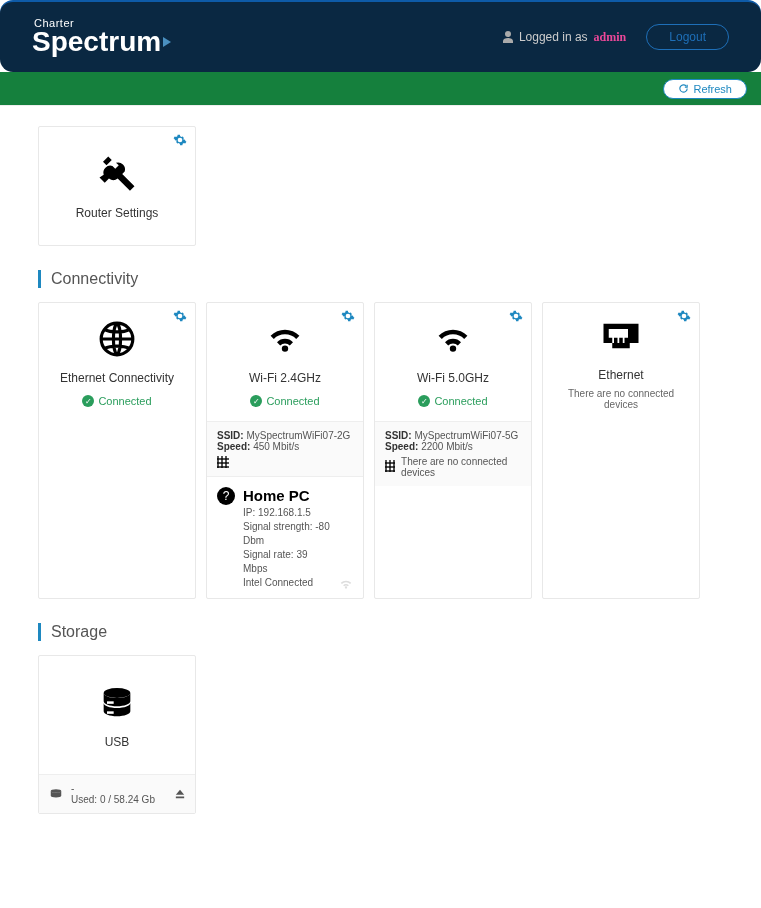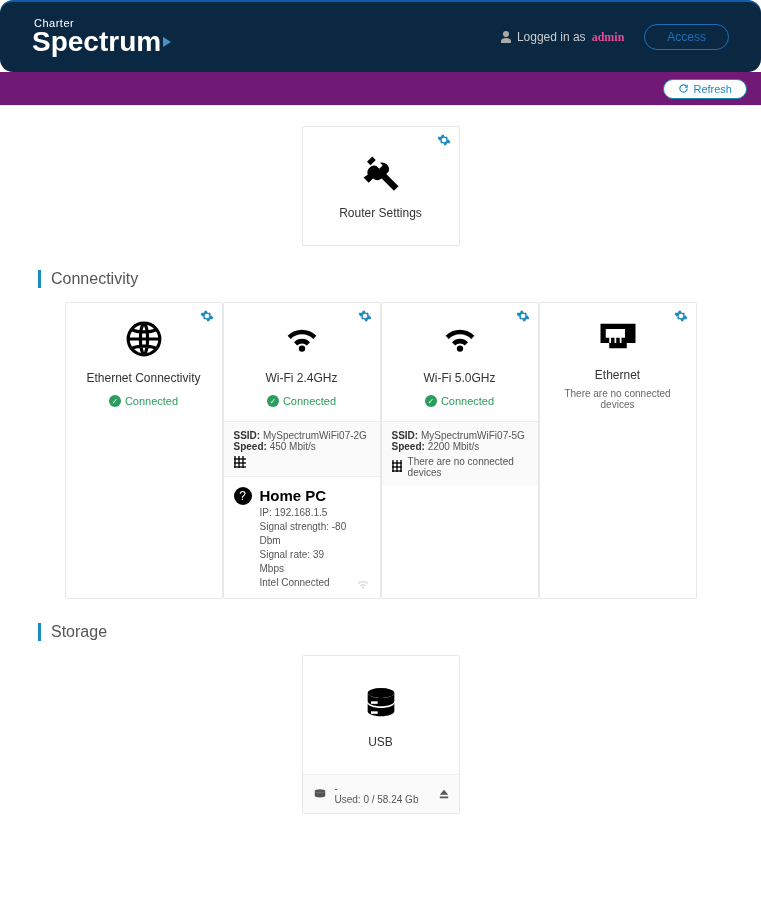--- a/index.html
+++ b/index.html
@@ -6,25 +6,25 @@
 body { font-family: Arial, Helvetica, sans-serif; background: #fff; color: #333; font-size: 13px; }
 .topbar { background: #0a2842; border-top: 2px solid #0e5ba8; height: 72px; display: flex; align-items: center; padding: 0 32px; justify-content: space-between; border-radius: 13px; }
 .logo { color: #fff; display: flex; flex-direction: column; line-height: 1; }
 .logo-top { font-size: 11px; font-weight: normal; letter-spacing: 0.5px; margin-bottom: -1px; margin-left: 2px; }
 .logo-main { font-size: 28px; font-weight: bold; letter-spacing: 0px; display: flex; align-items: center; }
 .logo-tri { display: inline-block; width: 0; height: 0; border-top: 5px solid transparent; border-bottom: 5px solid transparent; border-left: 8px solid #4a90c0; margin-left: 2px; }
 .user-area { display: flex; align-items: center; gap: 20px; }
 .user-text { color: #ccc; font-size: 12px; display: flex; align-items: center; gap: 6px; }
 .user-text b { color: #ec4899; font-family: Liberation Serif, serif; }
 .logout-btn { border: 1px solid #1e6fb8; color: #1e6fb8; background: transparent; border-radius: 14px; padding: 5px 22px; font-size: 12px; cursor: pointer; }
-.subbar { background: #701a75; border-bottom: 1px solid #eee; height: 34px; display: flex; align-items: center; justify-content: flex-end; padding: 0 14px; }
+.subbar { background: #15803d; border-bottom: 1px solid #eee; height: 34px; display: flex; align-items: center; justify-content: flex-end; padding: 0 14px; }
 .refresh-btn { border: 1px solid #1e88c0; color: #1e88c0; background: #fff; border-radius: 12px; padding: 3px 14px; font-size: 11px; cursor: pointer; display: flex; align-items: center; gap: 4px; }
 .content { padding: 20px 38px 40px 38px; }
 .section-title { font-size: 16px; color: #555; font-weight: normal; border-left: 3px solid #1e88c0; padding-left: 10px; margin: 24px 0 14px 0; }
-.card-row { display: flex; gap: 0; flex-wrap: wrap; justify-content: center; }
+.card-row { display: flex; gap: 10px; flex-wrap: wrap; }
 .card { border: 1px solid #e8e8e8; background: #fff; border-radius: 2px; width: 158px; position: relative; }
 .card-main { height: 118px; display: flex; flex-direction: column; align-items: center; justify-content: center; gap: 10px; padding: 8px; text-align: center; }
 .card-gear { position: absolute; top: 6px; right: 8px; color: #1e88c0; cursor: pointer; }
 .card-icon { font-size: 36px; color: #000; height: 44px; display: flex; align-items: center; justify-content: center; }
 .card-label { font-size: 12px; color: #333; }
 .card-sub { font-size: 11px; color: #666; margin-top: -4px; }
 .connected { color: #2a9d5c; font-size: 11px; display: flex; align-items: center; gap: 4px; justify-content: center; }
 .conn-check { width: 12px; height: 12px; border-radius: 50%; background: #2a9d5c; color: #fff; display: inline-flex; align-items: center; justify-content: center; font-size: 8px; }
 .card-detail { border-top: 1px solid #eee; padding: 8px 10px; font-size: 10px; color: #555; background: #fafafa; }
 .card-detail b { color: #333; }
@@ -50,21 +50,21 @@
     </span>
   </div>
   <div class="user-area">
     <span class="user-text">
       <svg width="10" height="12" viewBox="0 0 10 12">
           <path fill="#aaa" d="M5 6a3 3 0 1 0 0-6 3 3 0 0 0 0 6zm0 1c-2.7 0-5 1.3-5 3v2h10v-2c0-1.7-2.3-3-5-3z"></path>
         </svg>
       <span>Logged in as</span>
       <b>admin</b>
     </span>
-    <button class="logout-btn">Access</button>
+    <button class="logout-btn">Logout</button>
   </div>
 </div>
 
 <div class="subbar">
   <button class="refresh-btn">
     <svg width="11" height="11" viewBox="0 0 24 24">
         <path fill="none" stroke="#1e88c0" stroke-width="2.5" d="M20 12a8 8 0 1 1-2.3-5.6M20 4v5h-5"></path>
       </svg>
     <span>Refresh</span>
   </button>

